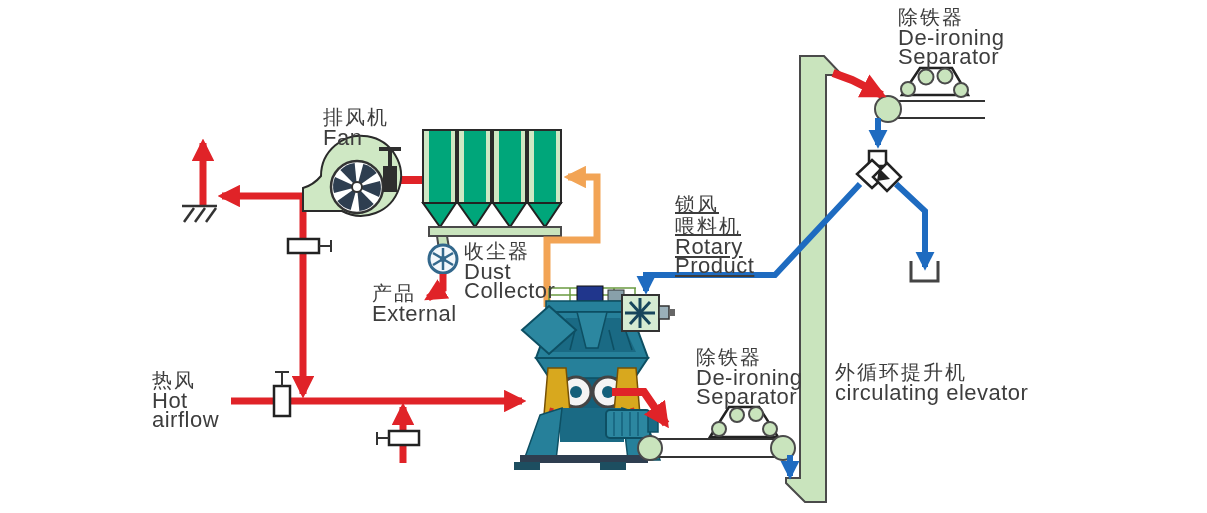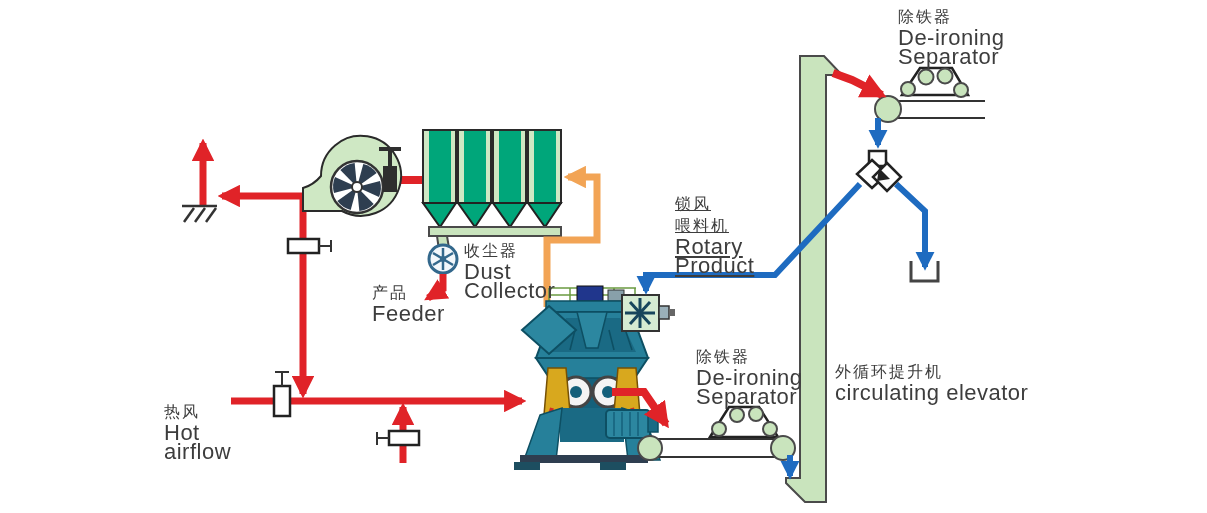--- a/index.html
+++ b/index.html
@@ -6,21 +6,21 @@
     --c-red:#e02328; --c-blue:#1e6bc0; --c-orange:#f2a455;
     --c-lgreen:#cfe8c4; --c-elev:#c9e4bd; --c-dgreen:#00a67a;
     --c-teal:#26809a; --c-teal-dark:#15607a; --c-outline:#2a2a2a;
     --c-text:#3d3d3d; --c-yellow:#d8a81e;
   }
   html,body{margin:0;padding:0;background:#ffffff;}
   .stage{position:relative;width:1207px;height:513px;background:#fff;overflow:hidden;
          font-family:"Liberation Sans",sans-serif;}
   svg{position:absolute;left:0;top:0;}
   .label{position:absolute;color:var(--c-text);}
-  .cn{font-size:16px;letter-spacing:2px;line-height:22px;white-space:nowrap;}
+  .cn{font-size:20px;letter-spacing:2px;line-height:22px;white-space:nowrap;}
   .en{font-size:22px;letter-spacing:0.5px;line-height:19px;white-space:nowrap;}
   .s-red{stroke:var(--c-red);fill:none;}
   .s-blue{stroke:var(--c-blue);fill:none;}
   .s-orange{stroke:var(--c-orange);fill:none;}
   .f-red{fill:var(--c-red);} .f-blue{fill:var(--c-blue);} .f-orange{fill:var(--c-orange);}
   .s-ink{stroke:#333;fill:none;}
   .lg{fill:var(--c-lgreen);stroke:var(--c-outline);stroke-width:2;}
   .eg{fill:var(--c-elev);stroke:#4a4a4a;stroke-width:2;}
   .dg{fill:var(--c-dgreen);stroke:#222;stroke-width:2;}
   .wh{fill:#fff;stroke:#222;stroke-width:2.5;}
@@ -270,33 +270,37 @@
     <polygon class="wh" points="872,160 887,174 872,188 857,174"></polygon>
     <polygon class="wh" points="887,163 901,177 887,191 873,177"></polygon>
     <polygon points="879,168 890,179 877,181" fill="#222"></polygon>
   </g>
 
   <g>
     <path d="M911,261 V281 H938 V261" fill="none" stroke="#444" stroke-width="3"></path>
   </g>
 </svg>
 
+<div class="label" style="left:323px;top:106px;">
+  <div class="cn">排风机</div>
+  <div class="en">Fan</div>
+</div>
 
 <div class="label" style="left:464px;top:240px;">
   <div class="cn">收尘器</div>
   <div class="en">Dust</div>
   <div class="en">Collector</div>
 </div>
 
 <div class="label" style="left:372px;top:282px;">
   <div class="cn">产品</div>
-  <div class="en">Feeder</div>
-</div>
-
-<div class="label" style="left:164px;top:369px;margin-top:32px;">
+  <div class="en">External</div>
+</div>
+
+<div class="label" style="left:152px;top:369px;">
   <div class="cn">热风</div>
   <div class="en">Hot</div>
   <div class="en">airflow</div>
 </div>
 
 <div class="label" style="left:675px;top:193px;text-decoration:underline;">
   <div class="cn">锁风</div>
   <div class="cn">喂料机</div>
   <div class="en">Rotary</div>
   <div class="en">Product</div>

